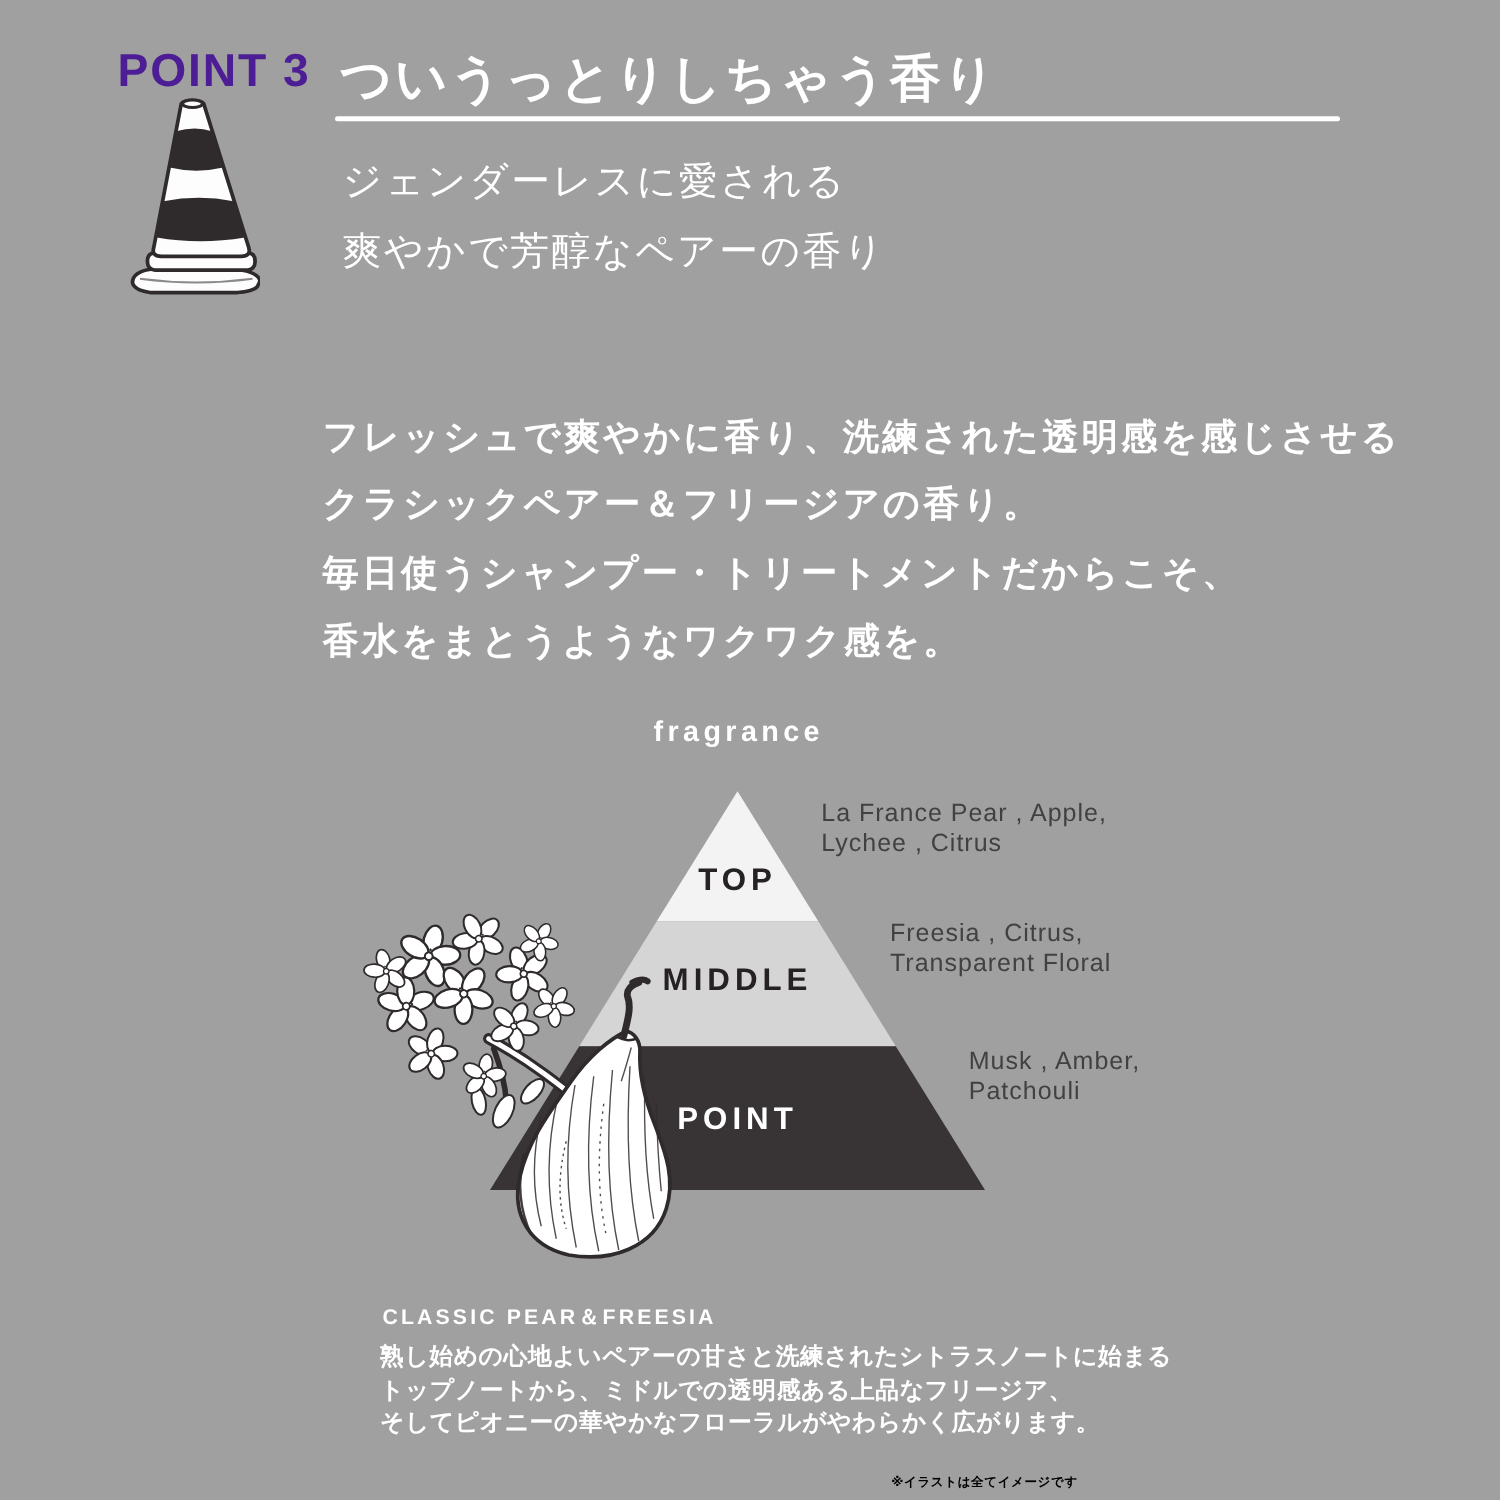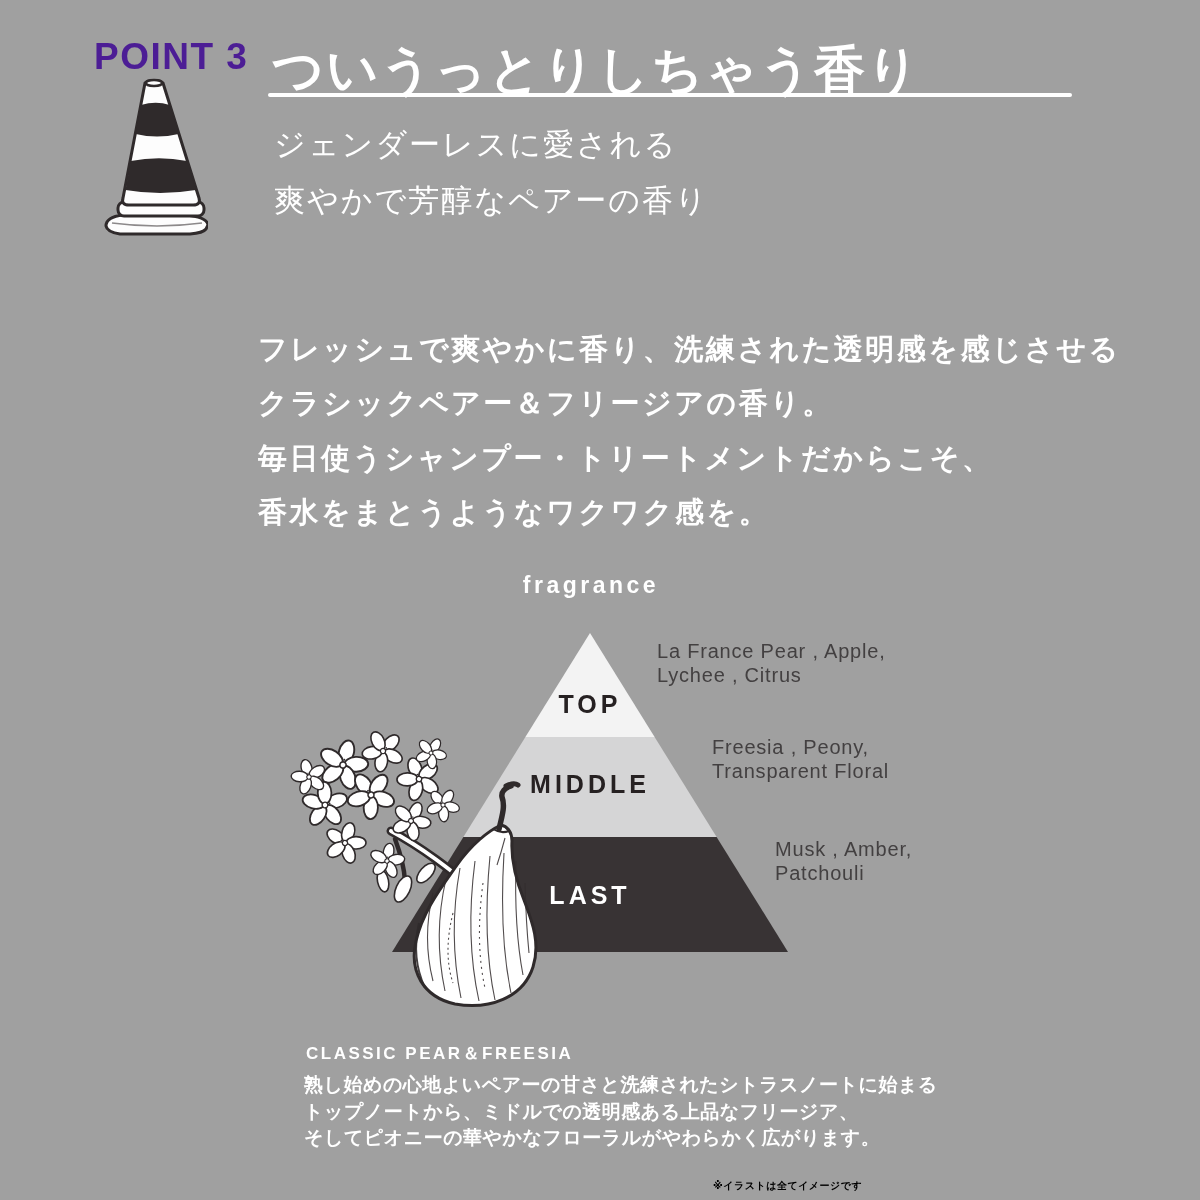--- a/index.html
+++ b/index.html
@@ -4,21 +4,21 @@
 <style>
   html,body{margin:0;padding:0}
   body{
     width:1200px;height:1200px;position:relative;overflow:hidden;
     background:#a0a0a0;
     font-family:"Liberation Sans","DejaVu Sans",sans-serif;
   }
   .abs{position:absolute;white-space:nowrap}
   .point-label{left:94px;top:36px;font-size:37px;font-weight:bold;color:#4c1d95;letter-spacing:1.5px}
   .cone{left:96px;top:76px;width:112px;height:162px}
-  .title{left:272px;top:36px;font-size:51px;font-weight:bold;color:#ffffff;letter-spacing:2px;margin:0}
+  .title{left:272px;top:36px;font-size:41px;font-weight:bold;color:#ffffff;letter-spacing:2px;margin:0}
   .underline{left:268px;top:93px;width:804px;height:4px;background:#ffffff;border-radius:2px}
   .subtitle{left:274px;font-size:31px;font-weight:normal;color:#ffffff;letter-spacing:2px}
   .s1{top:124px}.s2{top:180px}
   .intro{left:258px;font-size:29px;font-weight:bold;color:#ffffff;letter-spacing:2.5px}
   .i0{top:330px}.i1{top:384px}.i2{top:439px}.i3{top:493px}
   .fragrance{left:591px;top:572px;transform:translateX(-50%);font-size:23px;font-weight:bold;color:#ffffff;letter-spacing:3.5px}
   .pyramid{left:380px;top:625px;width:420px;height:340px}
   .lvl{left:590px;transform:translateX(-50%);font-weight:bold;letter-spacing:4px;color:#262122;font-size:25px}
   .lvl-top{top:690px}.lvl-middle{top:770px}.lvl-last{top:881px;color:#ffffff}
   .note{font-size:20px;font-weight:normal;color:#434041;letter-spacing:0.8px;line-height:23.5px}
@@ -63,28 +63,28 @@
   <div class="abs fragrance">fragrance</div>
 
   <svg class="abs pyramid" viewBox="0 0 420 340" aria-hidden="true">
     <polygon points="210,8 274.6,112 145.4,112" fill="#f3f3f3"></polygon>
     <polygon points="145.4,112 274.6,112 336.6,212 83.4,212" fill="#d5d5d6"></polygon>
     <polygon points="83.4,212 336.6,212 408,327 12,327" fill="#383334"></polygon>
   </svg>
 
   <div class="abs lvl lvl-top">TOP</div>
   <div class="abs lvl lvl-middle">MIDDLE</div>
-  <div class="abs lvl lvl-last">LAST</div>
+  <div class="abs lvl lvl-last">POINT</div>
 
   <div class="abs note n1">
     <div>La France Pear , Apple,</div>
     <div>Lychee , Citrus</div>
   </div>
   <div class="abs note n2">
-    <div>Freesia , Peony,</div>
+    <div>Freesia , Citrus,</div>
     <div>Transparent Floral</div>
   </div>
   <div class="abs note n3">
     <div>Musk , Amber,</div>
     <div>Patchouli</div>
   </div>
 
   <svg class="abs illus" viewBox="0 0 280 305" aria-hidden="true">
     <defs>
       <g id="blossom">

